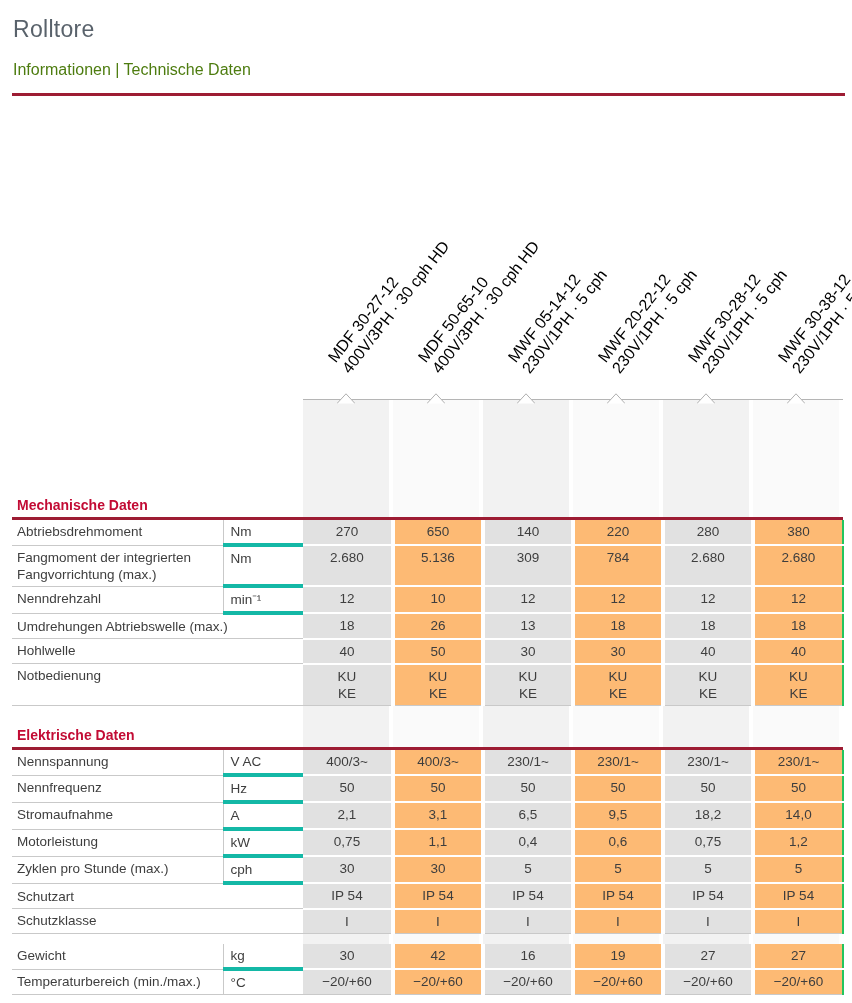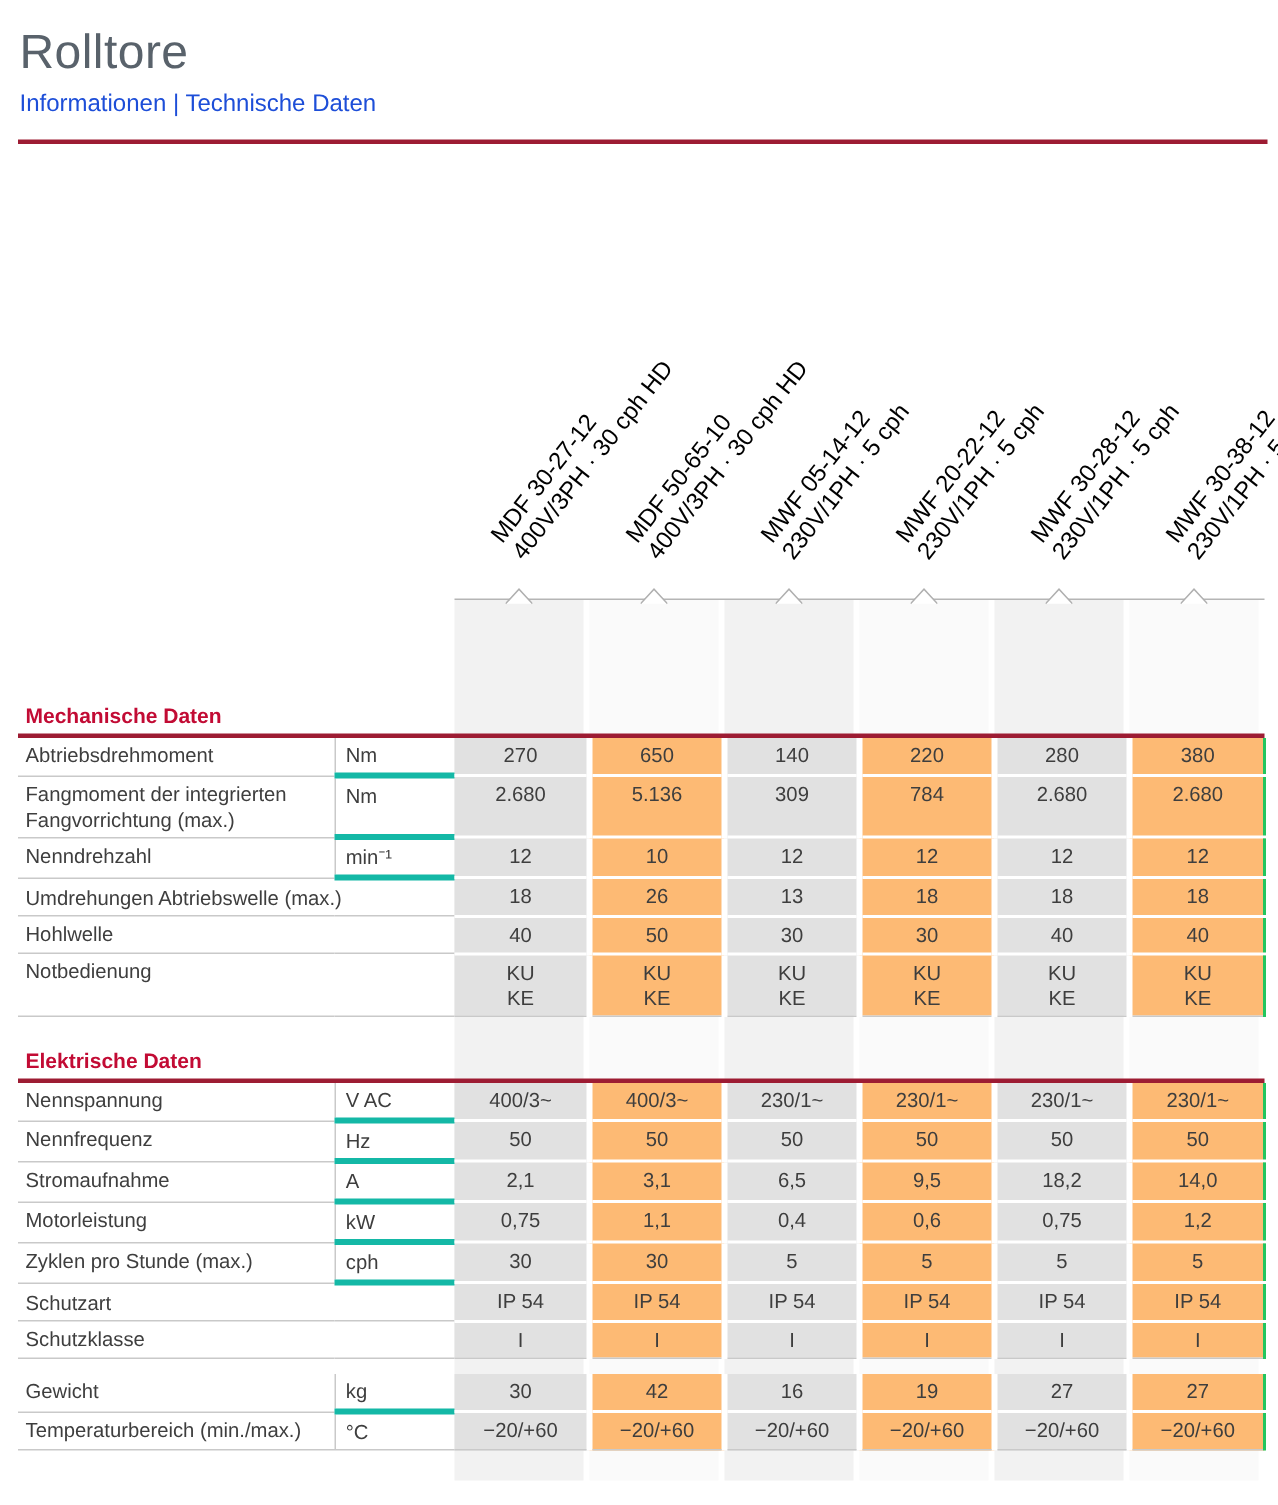--- a/index.html
+++ b/index.html
@@ -1,34 +1,34 @@
 <!DOCTYPE html>
 <html><head>
 <meta charset="utf-8">
 <style>
   html,body{margin:0;padding:0;background:#fff;}
   body{width:852px;height:1003px;overflow:hidden;font-family:"Liberation Sans",sans-serif;}
   .page{position:relative;width:852px;height:1003px;background:#fff;overflow:hidden;}
 
-  .title{position:absolute;left:13px;top:16px;font-size:32px;font-weight:400;color:#59626b;margin:0;letter-spacing:.3px;}
-  .subtitle{position:absolute;left:13px;top:61px;font-size:16px;color:#1d4ed8;}
+  .title{position:absolute;left:13px;top:16px;font-size:23px;font-weight:400;color:#59626b;margin:0;letter-spacing:.3px;}
+  .subtitle{position:absolute;left:13px;top:61px;font-size:16px;color:#4d7c0f;}
   .top-rule{position:absolute;left:12px;top:93px;width:833px;height:3px;background:#9d1c33;}
 
   #matrix{position:absolute;left:0;top:0;width:852px;height:1003px;}
 
   .strip{position:absolute;top:400px;width:86px;}
   .strip.a{background:#f2f2f2;}
   .strip.b{background:#fafafa;}
   .head-line{position:absolute;height:1px;background:#b5b5b5;}
   .notch{position:absolute;}
 
   .col-head{position:absolute;width:0;height:0;}
   .rot{position:absolute;left:0;bottom:0;transform-origin:0 100%;transform:rotate(-52deg);white-space:nowrap;}
 
-  .section{position:absolute;left:12px;width:831px;}
+  .section{position:absolute;left:12px;width:831px;margin-top:28px;}
   .sec-title{font-size:14px;font-weight:bold;color:#c20b34;padding:1px 0 3px 5px;line-height:17px;border-bottom:3px solid #9d1c33;}
   table{border-collapse:collapse;table-layout:fixed;width:831px;}
   td{font-size:13.5px;color:#3e3e3e;vertical-align:top;line-height:17px;padding:3px 6px;}
   td.lab{padding-left:5px;border-bottom:1px solid #c9c9c9;}
   td.unit{padding-left:7px;border-left:1px solid #c9c9c9;border-bottom:4px solid #14b8a6;}
   td.data{text-align:center;padding:3px 2px;border-right:4px solid #fff;border-bottom:2px solid #fff;white-space:pre-line;}
   td.data.a{background:#e1e1e1;}
   td.data.b{background:#fdba74;}
   td.data.last{border-right:2px solid #22c55e;}
   tr.lastrow td{border-bottom:1px solid #c9c9c9;}

